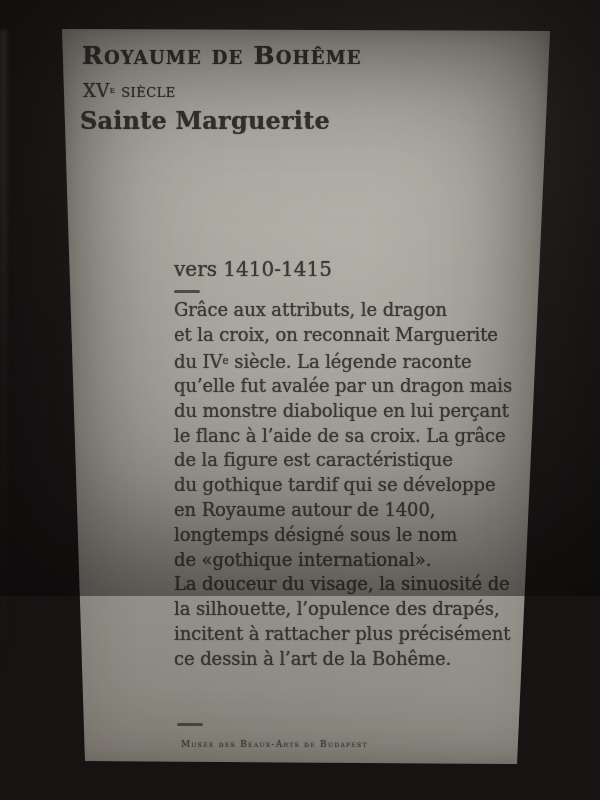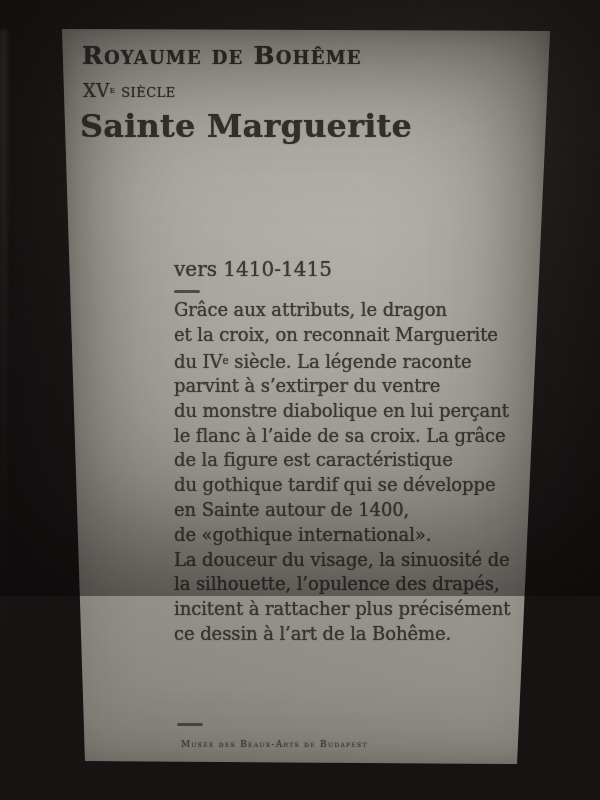--- a/index.html
+++ b/index.html
@@ -38,21 +38,21 @@
     position:absolute;left:20px;top:13px;margin:0;
     font-size:25px;font-weight:bold;font-variant:small-caps;
     letter-spacing:1.2px;color:#2e2a25;line-height:1.3;white-space:nowrap;
   }
   .period{
     position:absolute;left:21px;top:53px;
     font-size:18px;font-variant:small-caps;letter-spacing:.5px;color:#36322c;white-space:nowrap;
   }
   .artwork-title{
     position:absolute;left:18px;top:79px;margin:0;
-    font-size:32px;font-weight:bold;letter-spacing:.2px;color:#312d27;line-height:1.25;white-space:nowrap;
+    font-size:24px;font-weight:bold;letter-spacing:.2px;color:#312d27;line-height:1.25;white-space:nowrap;
   }
   .date{
     position:absolute;left:112px;top:230px;
     font-size:20px;color:#37332d;white-space:nowrap;
   }
   .dash{
     position:absolute;width:26px;height:3px;background:#3b3731;border-radius:1.5px;opacity:.85;
   }
   .dash-top{left:112px;top:263px;}
   .dash-bottom{left:115px;top:696px;}
@@ -90,26 +90,27 @@
       <h2 class="artwork-title">Sainte Marguerite</h2>
 
       <div class="date">vers 1410-1415</div>
 
       <div class="dash dash-top"></div>
 
       <div class="para">
         <div class="line">Grâce aux attributs, le dragon</div>
         <div class="line">et la croix, on reconnait Marguerite</div>
         <div class="line"><span>du </span><span>IV</span><sup>e</sup><span> siècle. La légende raconte</span></div>
-        <div class="line">parvint à s’extirper du ventre</div>
+        <div class="line">qu’elle fut avalée par un dragon mais</div>
         <div class="line">du monstre diabolique en lui perçant</div>
         <div class="line">le flanc à l’aide de sa croix. La grâce</div>
         <div class="line">de la figure est caractéristique</div>
         <div class="line">du gothique tardif qui se développe</div>
-        <div class="line">en Sainte autour de 1400,</div>
+        <div class="line">en Royaume autour de 1400,</div>
+        <div class="line">longtemps désigné sous le nom</div>
         <div class="line">de «gothique international».</div>
         <div class="line">La douceur du visage, la sinuosité de</div>
         <div class="line">la silhouette, l’opulence des drapés,</div>
         <div class="line">incitent à rattacher plus précisément</div>
         <div class="line">ce dessin à l’art de la Bohême.</div>
       </div>
 
       <div class="dash dash-bottom"></div>
 
       <div class="credit">Musée des Beaux-Arts de Budapest</div>

